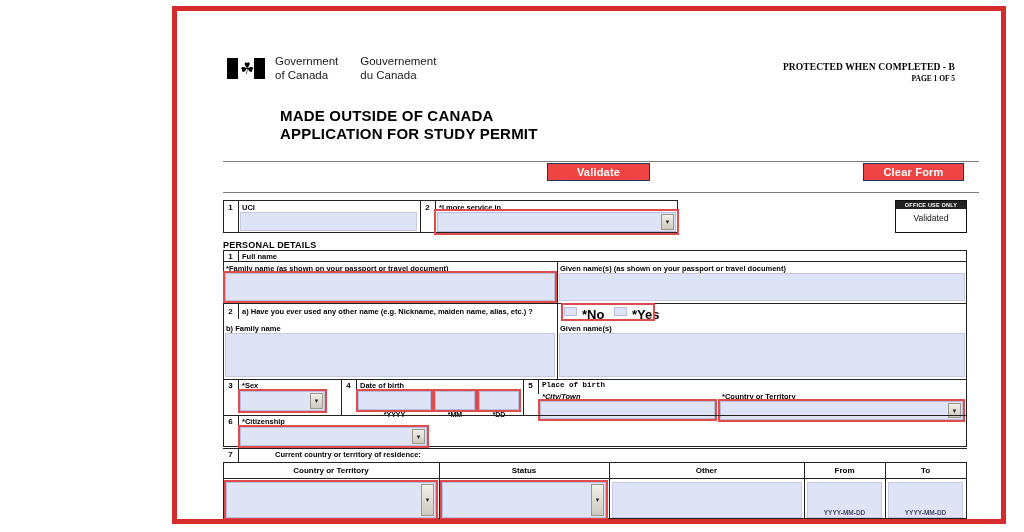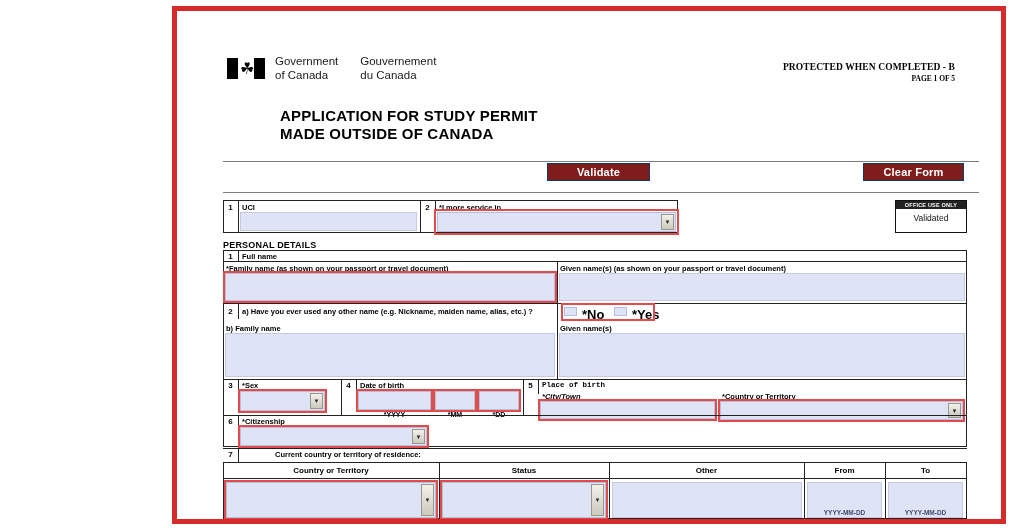--- a/index.html
+++ b/index.html
@@ -131,21 +131,21 @@
     right: 22px;
     height: 1px;
     background: #7d7d7d;
   }
   #rule-top { top: 150px; }
   #rule-bot { top: 181px; }
 
   .btn {
     position: absolute;
     height: 18px;
-    background: #7f1d1d;
+    background: #ef4444;
     border: 1px solid #123c61;
     color: #ffffff;
     font-size: 11px;
     font-weight: bold;
     text-align: center;
     line-height: 17px;
     letter-spacing: 0.2px;
     cursor: pointer;
     box-sizing: border-box;
   }
@@ -311,22 +311,22 @@
       </span>
     </div>
 
     <div class="protected">
       <div class="p1">PROTECTED WHEN COMPLETED - B</div>
       <div class="p2">PAGE 1 OF 5</div>
     </div>
   </div>
 
   <div class="title-block">
+    <div class="t">MADE OUTSIDE OF CANADA</div>
     <div class="t">APPLICATION FOR STUDY PERMIT</div>
-    <div class="t">MADE OUTSIDE OF CANADA</div>
   </div>
 
   <div class="rule" id="rule-top"></div>
   <div class="rule" id="rule-bot"></div>
 
   <div class="btn" id="btn-validate">Validate</div>
   <div class="btn" id="btn-clear">Clear Form</div>
 
   <div class="tbl" style="left:46px; top:189px; width:455px; height:33px;"></div>
 

